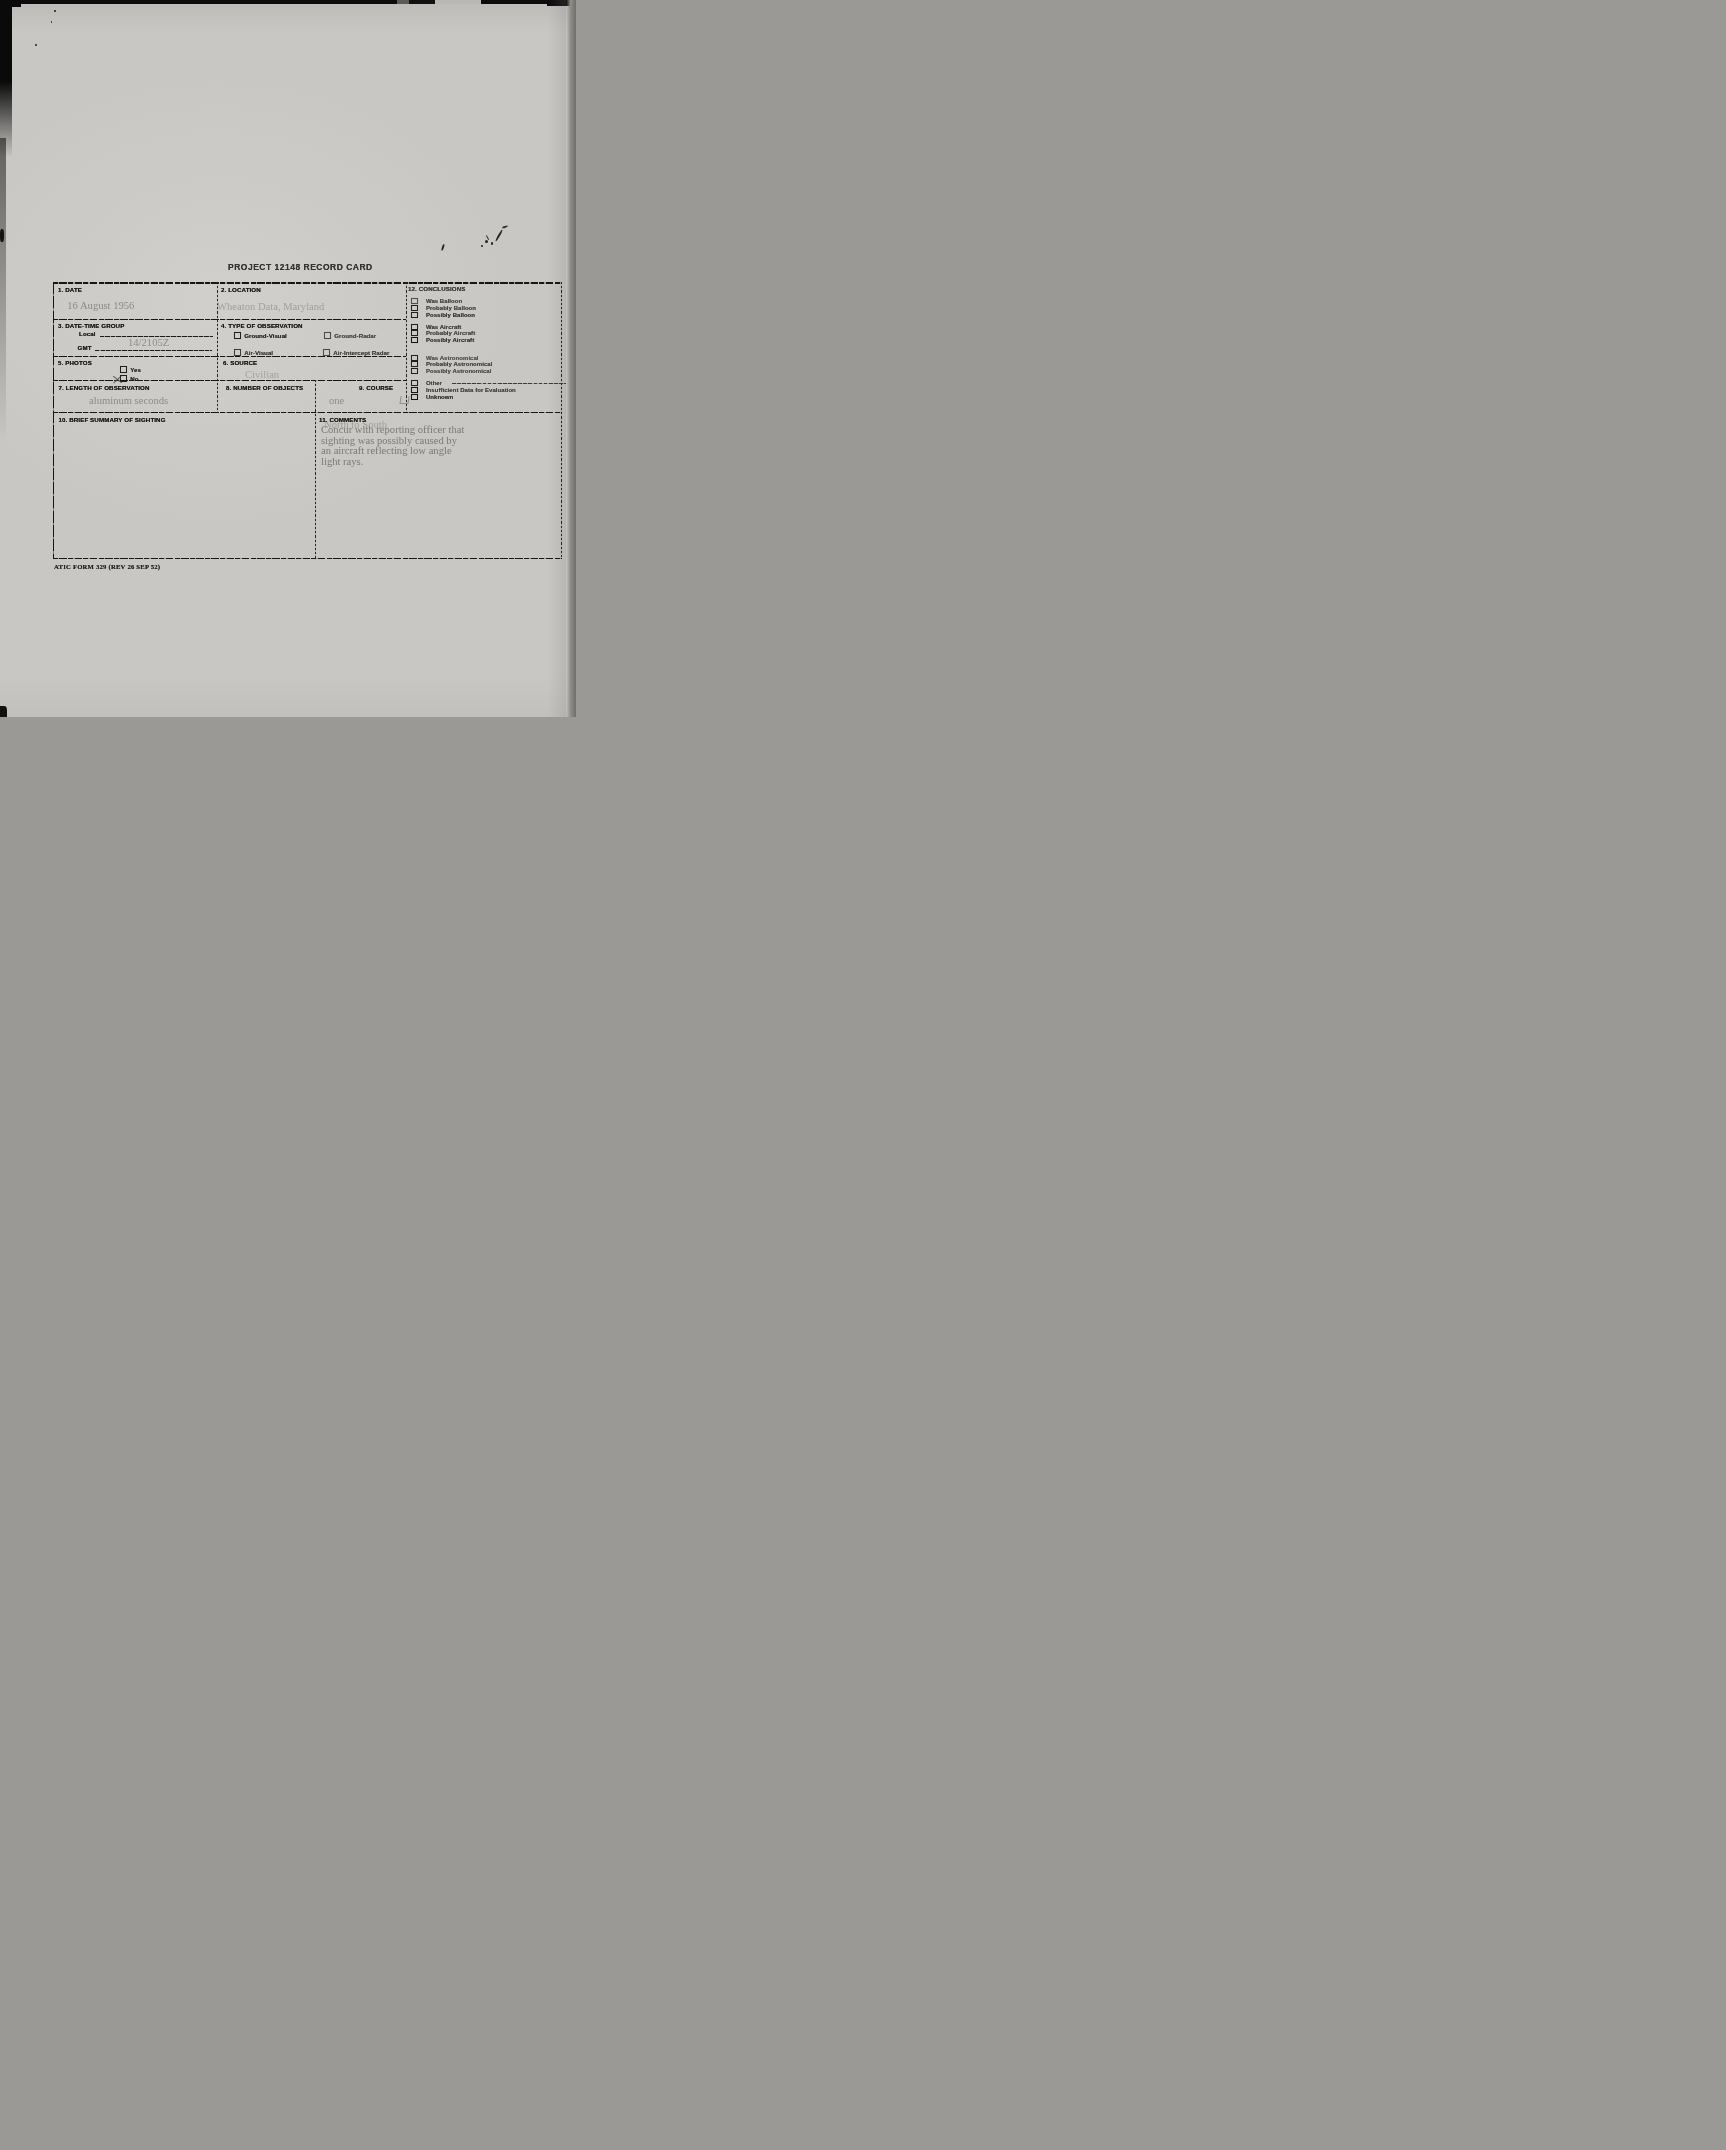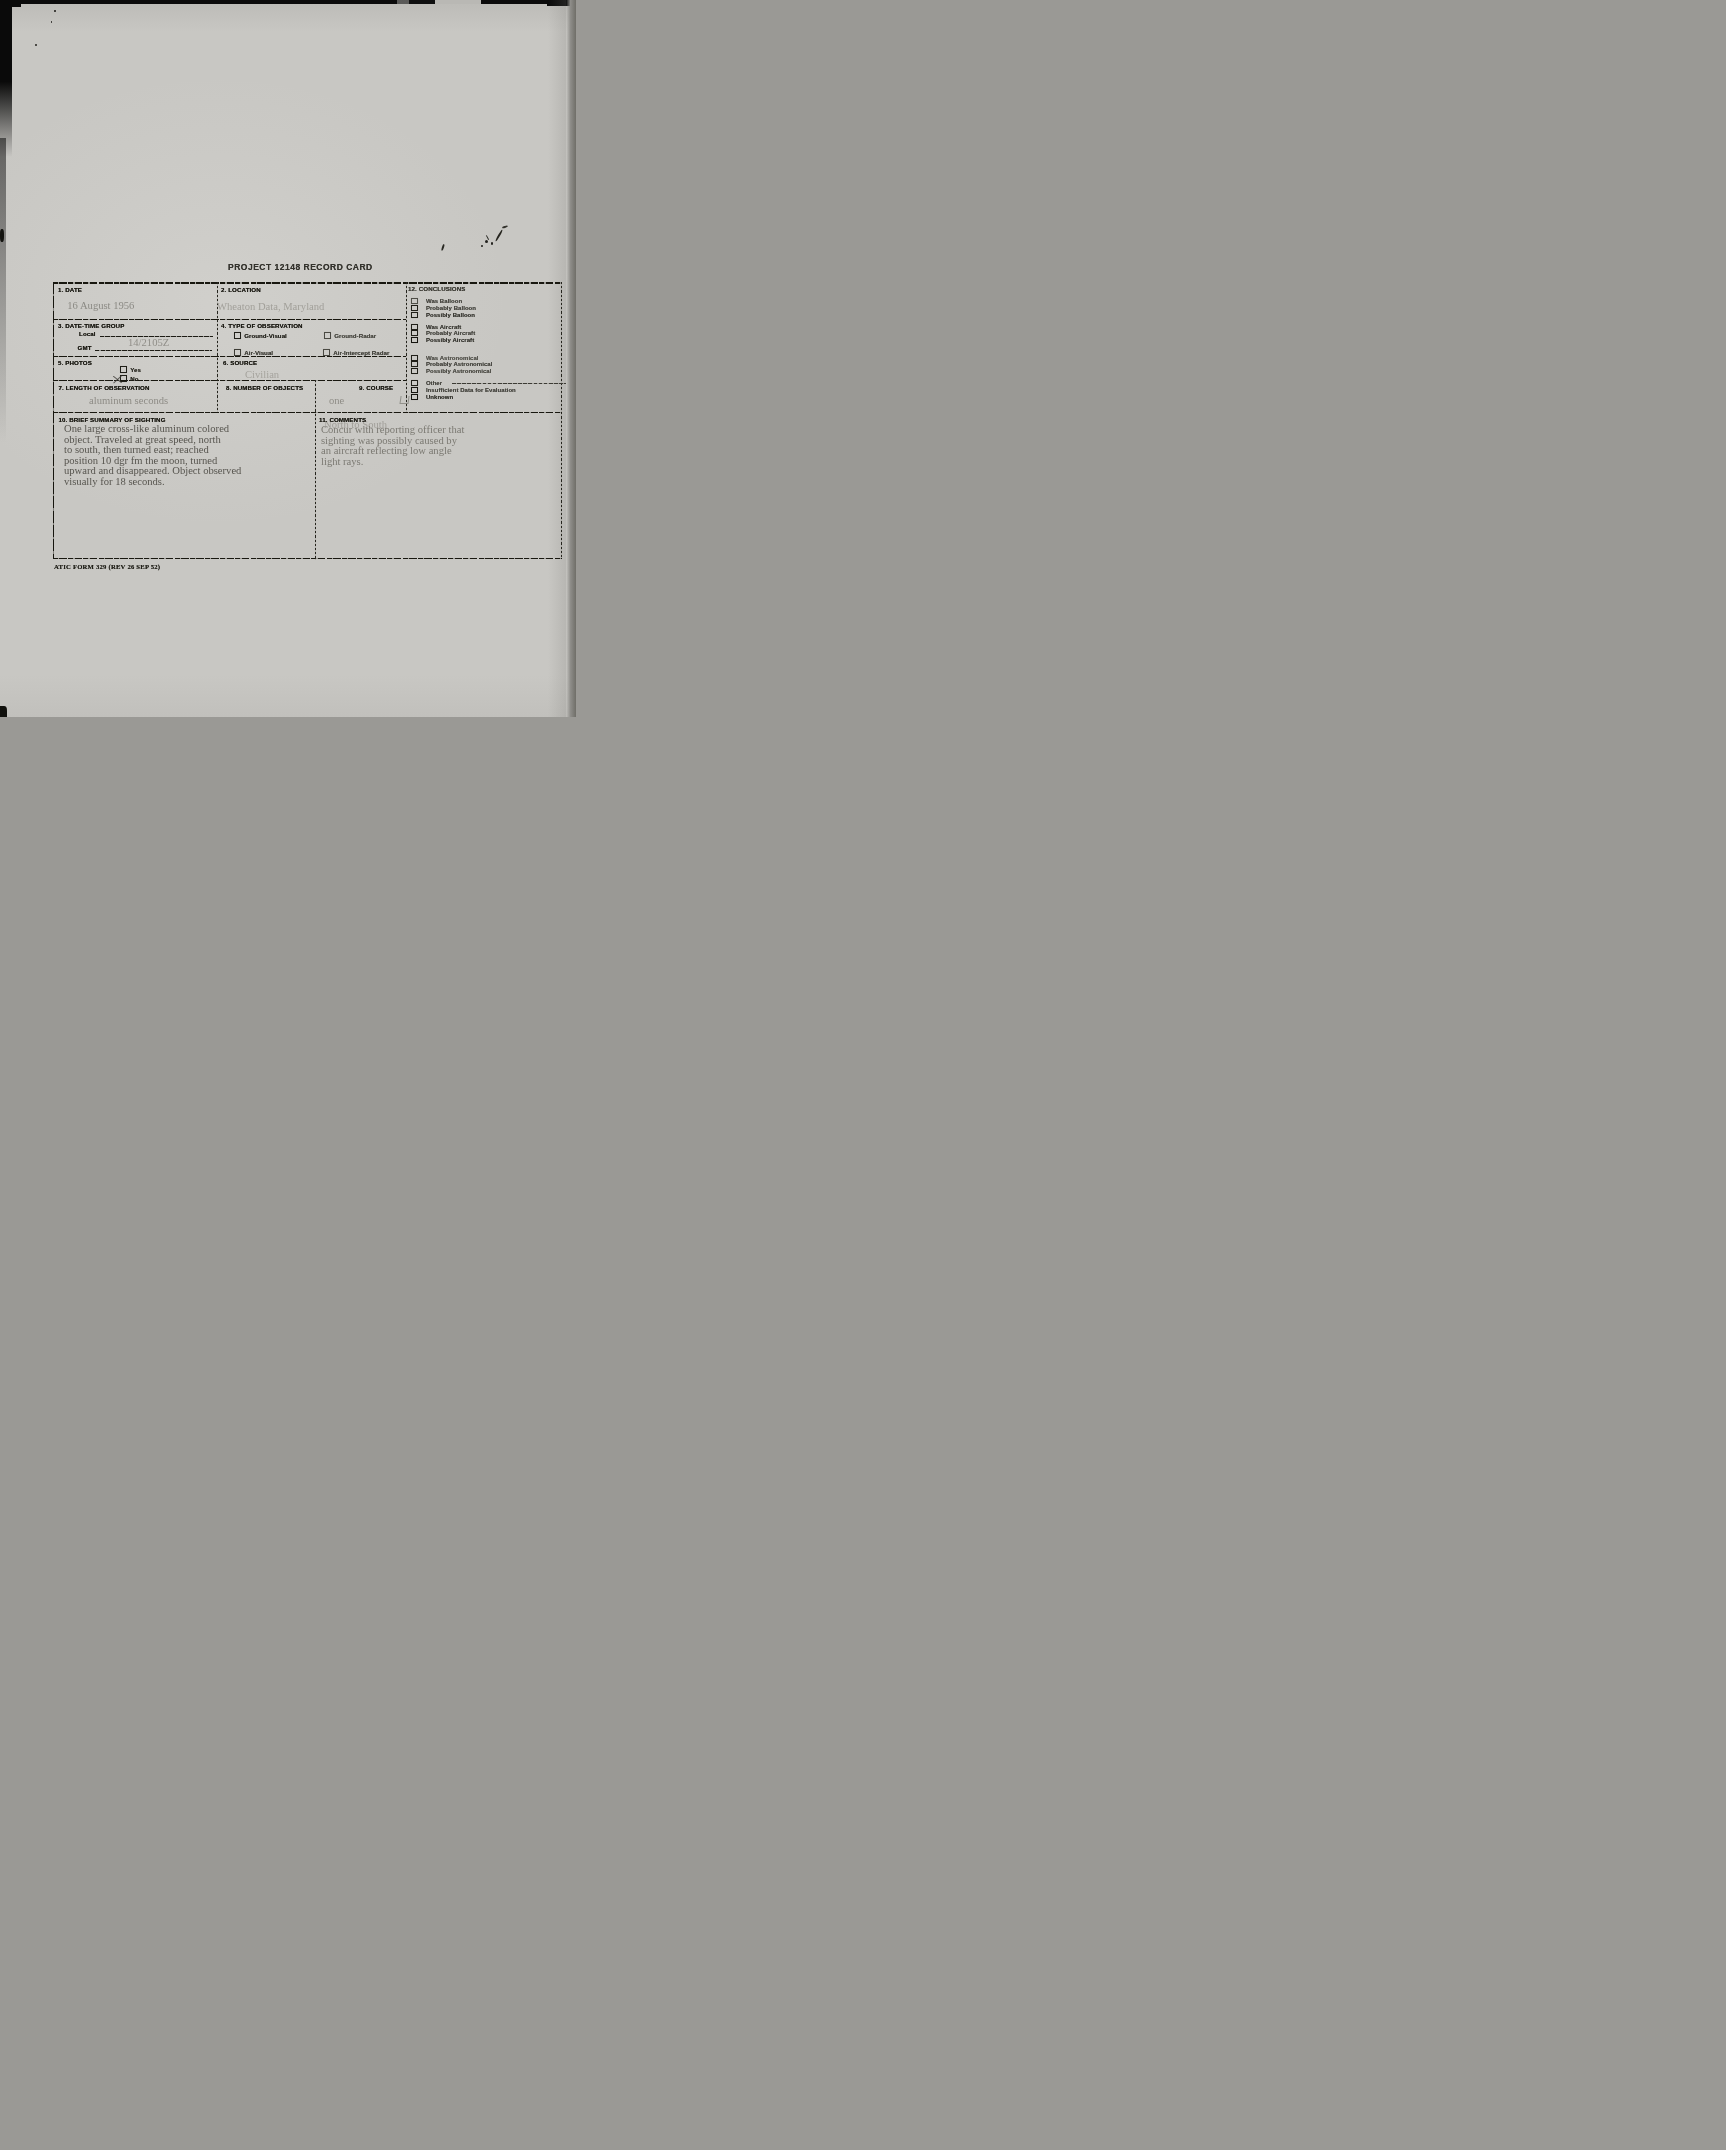--- a/index.html
+++ b/index.html
@@ -143,26 +143,20 @@
     <div class="typed" style="left:192px;top:88px;color:#a5a39d;">Civilian</div>
 
     <div class="lbl" style="left:5.5px;top:102px;">7. LENGTH OF OBSERVATION</div>
     <div class="typed" style="left:36px;top:114px;color:#8d8b85;">aluminum seconds</div>
     <div class="lbl" style="left:173px;top:102px;">8. NUMBER OF OBJECTS</div>
     <div class="typed" style="left:276px;top:114px;color:#8f8d87;">one</div>
     <div class="lbl" style="left:306px;top:102px;">9. COURSE</div>
     <div class="typed" style="left:271px;top:118px;color:#a09e98;margin-top:20px;">North to South</div>
 
     <div class="lbl" style="left:5.5px;top:134px;">10. BRIEF SUMMARY OF SIGHTING</div>
-    <div class="typed" style="left:11px;top:142px;color:#57554f;">One large cross-like aluminum colored
-object. Traveled at great speed, north
-to south, then turned east; reached
-position 10 dgr fm the moon, turned
-upward and disappeared. Object observed
-visually for 18 seconds.</div>
 
     <div class="lbl" style="left:266px;top:134px;">11. COMMENTS</div>
     <div class="typed" style="left:268px;top:143px;color:#7b7972;">Concur with reporting officer that
 sighting was possibly caused by
 an aircraft reflecting low angle
 light rays.</div>
 
     <div class="lbl" style="left:355px;top:2.8px;color:#3f3e37;">12. CONCLUSIONS</div>
 
     <div class="c-item" style="top:15.7px;">

